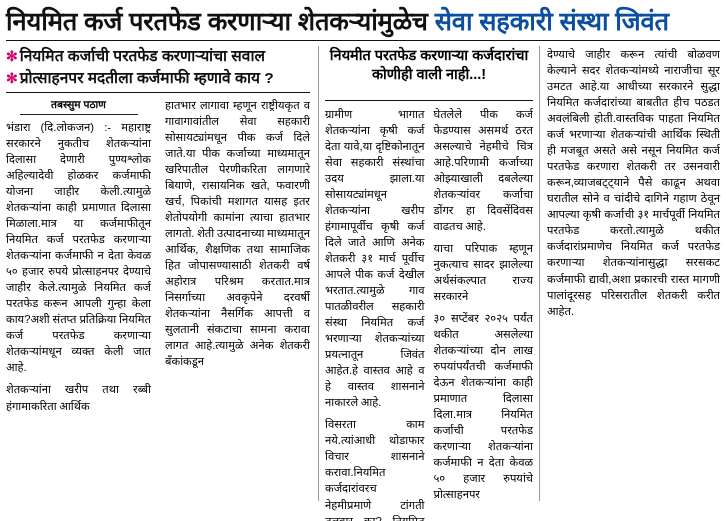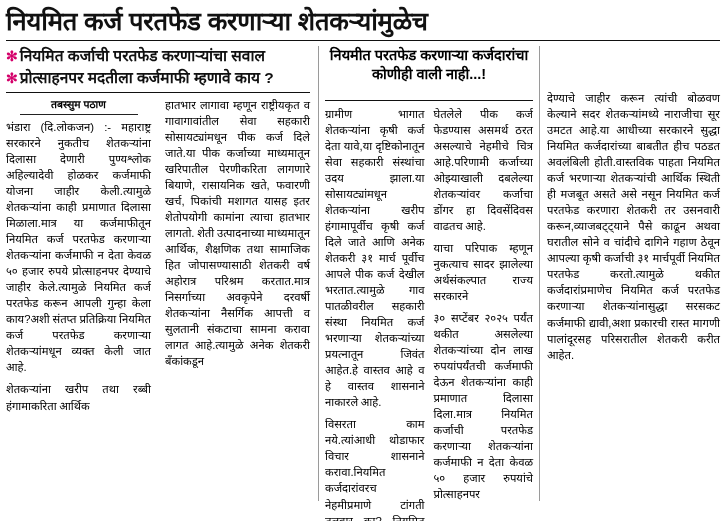--- a/index.html
+++ b/index.html
@@ -42,21 +42,21 @@
 
   
   .body-area {
     display: flex;
     gap: 0;
     width: 714px;
     height: 455px;
   }
   .col-left { width: 312px; padding-right: 8px; }
   .col-mid  { width: 222px; padding: 0 6px; border-left: 1px solid #9a9a9a; border-right: 1px solid #9a9a9a;}
-  .col-right{ width: 180px; padding-left: 7px; margin-top: 44px; }
+  .col-right{ width: 180px; padding-left: 7px; }
 
   
   .sub-head {
     font-weight: bold;
     font-size: 15.5px;
     line-height: 1.32;
     color: #111;
     margin: 0 0 1px 0;
   }
   .sub-head .star { color: #d4006a; font-size: 14px; padding-right: 2px; }
@@ -109,20 +109,21 @@
   }
   .mid-two .c { width: 50%; }
 </style>
 </head>
 <body>
 
 <div class="page">
 
   <div class="headline">
     <span class="part-a">नियमित कर्ज परतफेड करणाऱ्या शेतकऱ्यांमुळेच</span>
+    <span class="part-b">सेवा सहकारी संस्था जिवंत</span>
   </div>
   <hr class="rule-under-headline">
 
   <div class="body-area">
 
     <div class="col-left">
 
       <div class="sub-head">
         <span class="star">✻</span><span>नियमित कर्जाची परतफेड करणाऱ्यांचा सवाल</span>
       </div>

